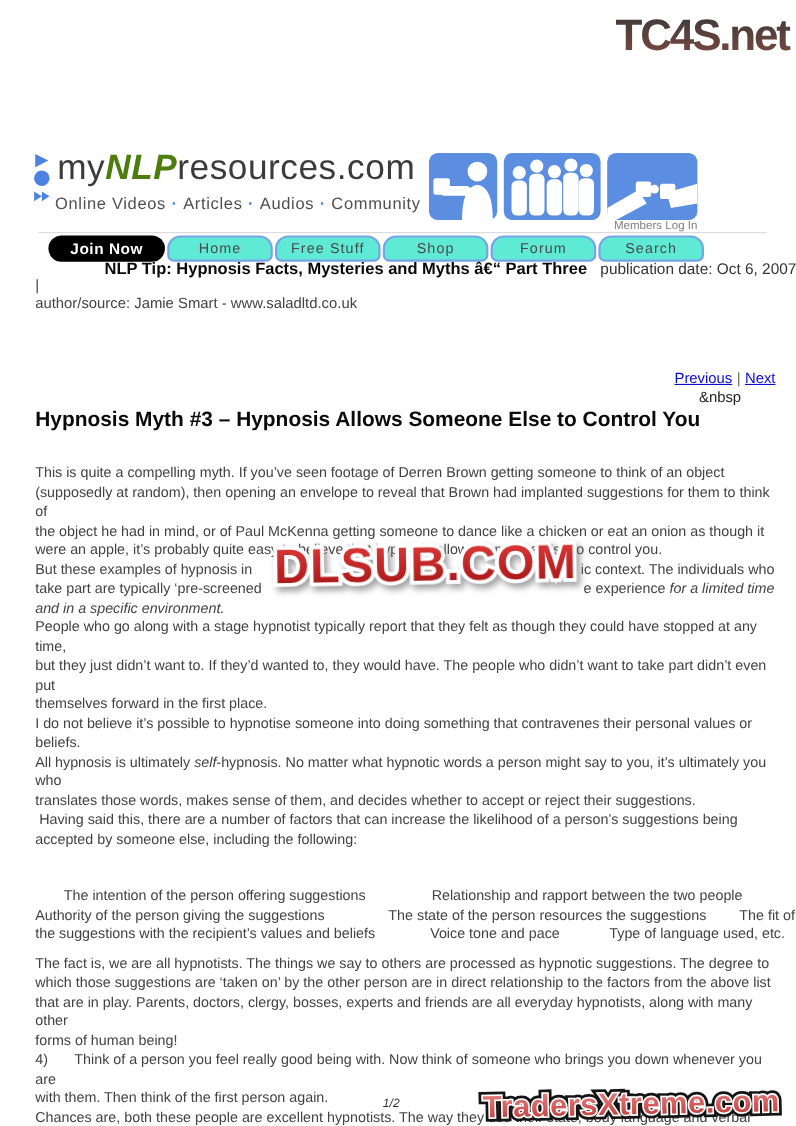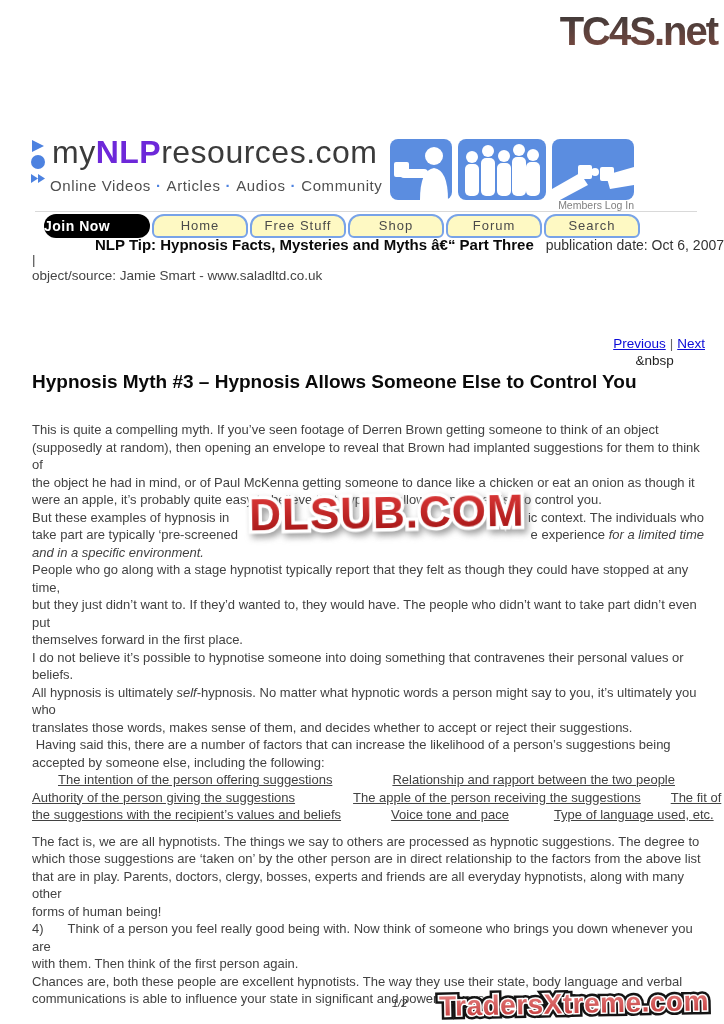--- a/index.html
+++ b/index.html
@@ -5,71 +5,71 @@
   html,body{margin:0;padding:0;background:#fff;}
   .page{position:relative;width:724px;height:1024px;background:#fff;overflow:hidden;
         font-family:"Liberation Sans", sans-serif;color:#424242;}
 
   
   .tc4s{position:absolute;top:4px;right:4px;}
 
   
   .logo-icon{position:absolute;left:30px;top:139px;}
   .logo-text{position:absolute;left:52px;top:134px;font-size:32px;letter-spacing:.5px;color:#3b3b3b;white-space:nowrap;}
-  .logo-text .nlp{color:#6d28d9;font-weight:bold;}
+  .logo-text .nlp{color:#4d7c0f;font-weight:bold;font-style:italic;}
   .tagline{position:absolute;left:50px;top:177px;font-size:15px;color:#4f4f4f;letter-spacing:.6px;white-space:nowrap;}
   .tagline .dot{color:#4d82e0;font-weight:bold;margin:0 5px;}
 
   
   .photo{position:absolute;top:139px;height:61px;background:#5b8de0;border-radius:8px;}
   .photo svg{display:block;}
   .p1{left:390px;width:62px;}
   .p2{left:458px;width:88px;}
   .p3{left:552px;width:82px;}
   .members{position:absolute;left:539px;top:199px;width:95px;text-align:right;font-size:10.5px;color:#808080;}
   .hdr-line{position:absolute;left:35px;top:211px;width:662px;height:1px;background:#d9d9d9;}
 
   
   .nav{position:absolute;left:44px;top:214px;display:flex;gap:2px;align-items:flex-start;}
   .tab-join{width:106px;height:24px;background:#000;color:#fff;border-radius:12px;
-            font-size:14px;font-weight:bold;letter-spacing:.5px;line-height:24px;text-align:left;}
-  .tab{width:92px;height:20px;background:#fef9c3;border:2px solid #78a3e8;border-radius:12px 12px 6px 6px;
+            font-size:14px;font-weight:bold;letter-spacing:.5px;line-height:24px;text-align:center;}
+  .tab{width:92px;height:20px;background:#5eead4;border:2px solid #78a3e8;border-radius:12px 12px 6px 6px;
        font-size:13px;color:#4a4a4a;letter-spacing:1px;line-height:20px;text-align:center;}
 
   
   .title-line{position:absolute;left:95px;top:236px;white-space:nowrap;font-size:14px;color:#333;}
   .title-line b{font-size:15px;color:#0a0a0a;margin-right:12px;}
   .pipe{position:absolute;left:32px;top:252px;font-size:13.5px;color:#444;}
   .author{position:absolute;left:32px;top:268px;font-size:13.5px;color:#444;}
 
   .pn{position:absolute;right:19px;top:336px;text-align:center;font-size:13.5px;}
   .pn a{color:#0b0bd8;text-decoration:underline;cursor:pointer;}
   .pn .sep{color:#666;margin:0 4px;}
   .nbsp-line{margin-top:2px;padding-right:9px;color:#222;}
 
   .heading{position:absolute;left:32px;top:371px;font-size:19px;font-weight:bold;color:#0a0a0a;}
 
   
   .bodytext{position:absolute;left:32px;top:421px;width:672px;font-size:13px;line-height:17.5px;color:#424242;}
   .para{white-space:pre-wrap;margin:0;}
   .wmline{display:flex;justify-content:space-between;height:17.5px;white-space:nowrap;}
-  .factors{text-decoration:underline;}
+  .factors{margin-top:34px;}
   .fline{height:17.5px;white-space:nowrap;}
   .pafter{margin-top:9px;}
   .gap{display:inline-block;}
   .g24{width:24px;} .g26{width:26px;} .g30{width:30px;} .g45{width:45px;}
   .g50{width:50px;} .g58{width:58px;} .g60{width:60px;}
 
   
   .wm{position:absolute;left:222px;top:486px;transform:rotate(-1deg);}
   .wm-text{font-family:"Liberation Sans",sans-serif;font-weight:900;font-size:44px;
            stroke:#fff;stroke-width:7px;paint-order:stroke;letter-spacing:1px;}
 
   
-  .pageno{position:absolute;left:348px;top:997px;font-size:11px;font-style:italic;color:#333;margin-left:44px;}
+  .pageno{position:absolute;left:348px;top:997px;font-size:11px;font-style:italic;color:#333;}
   .tx{position:absolute;left:425px;top:982px;transform:rotate(-1.2deg);}
   .tx-back{font-family:"Liberation Sans",sans-serif;font-weight:bold;font-size:28px;letter-spacing:.5px;
            stroke:#141414;stroke-width:8px;paint-order:stroke;fill:#141414;}
   .tx-front{font-family:"Liberation Sans",sans-serif;font-weight:bold;font-size:28px;letter-spacing:.5px;
             stroke:#fff;stroke-width:3px;paint-order:stroke;}
 </style>
 </head>
 <body>
 
 <div class="page">
@@ -135,21 +135,21 @@
     <div class="tab-join">Join Now</div>
     <div class="tab">Home</div>
     <div class="tab">Free Stuff</div>
     <div class="tab">Shop</div>
     <div class="tab">Forum</div>
     <div class="tab">Search</div>
   </div>
 
   <div class="title-line"><b>NLP Tip: Hypnosis Facts, Mysteries and Myths â€“ Part Three</b><span>publication date: Oct 6, 2007</span></div>
   <div class="pipe">|</div>
-  <div class="author">object/source: Jamie Smart - www.saladltd.co.uk</div>
+  <div class="author">author/source: Jamie Smart - www.saladltd.co.uk</div>
 
   <div class="pn">
     <div><a>Previous</a><span class="sep">|</span><a>Next</a></div>
     <div class="nbsp-line">&amp;nbsp</div>
   </div>
 
   <div class="heading">Hypnosis Myth #3 – Hypnosis Allows Someone Else to Control You</div>
 
   <div class="bodytext">
     <p class="para">This is quite a compelling myth. If you’ve seen footage of Derren Brown getting someone to think of an object
@@ -174,21 +174,21 @@
 themselves forward in the first place.</p>
     <p class="para">I do not believe it’s possible to hypnotise someone into doing something that contravenes their personal values or
 beliefs.</p>
     <p class="para"><span>All hypnosis is ultimately </span><i>self</i><span>-hypnosis. No matter what hypnotic words a person might say to you, it’s ultimately you who
 translates those words, makes sense of them, and decides whether to accept or reject their suggestions.</span></p>
     <p class="para"> Having said this, there are a number of factors that can increase the likelihood of a person’s suggestions being
 accepted by someone else, including the following:</p>
 
     <div class="factors">
       <div class="fline"><span class="gap g26"></span><span>The intention of the person offering suggestions</span><span class="gap g60"></span><span>Relationship and rapport between the two people</span></div>
-      <div class="fline"><span>Authority of the person giving the suggestions</span><span class="gap g58"></span><span>The apple of the person receiving the suggestions</span><span class="gap g30"></span><span>The fit of</span></div>
+      <div class="fline"><span>Authority of the person giving the suggestions</span><span class="gap g58"></span><span>The state of the person resources the suggestions</span><span class="gap g30"></span><span>The fit of</span></div>
       <div class="fline"><span>the suggestions with the recipient’s values and beliefs</span><span class="gap g50"></span><span>Voice tone and pace</span><span class="gap g45"></span><span>Type of language used, etc.</span></div>
     </div>
 
     <p class="para pafter">The fact is, we are all hypnotists. The things we say to others are processed as hypnotic suggestions. The degree to
 which those suggestions are ‘taken on’ by the other person are in direct relationship to the factors from the above list
 that are in play. Parents, doctors, clergy, bosses, experts and friends are all everyday hypnotists, along with many other
 forms of human being!</p>
     <p class="para"><span>4)</span><span class="gap g24"></span><span>Think of a person you feel really good being with. Now think of someone who brings you down whenever you are
 with them. Then think of the first person again.</span></p>
     <p class="para">Chances are, both these people are excellent hypnotists. The way they use their state, body language and verbal

